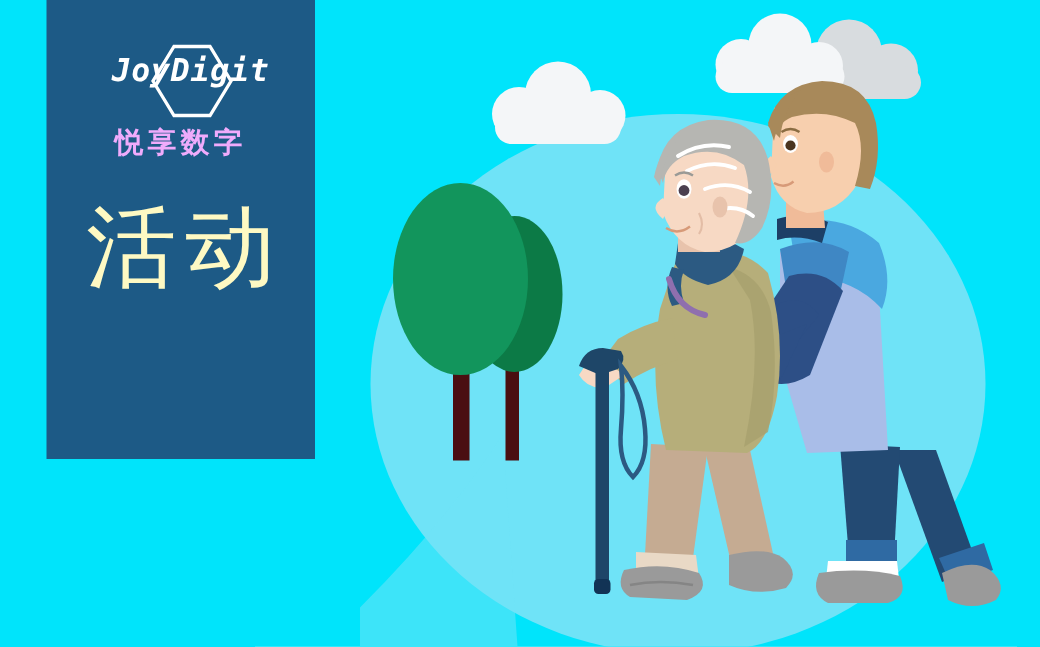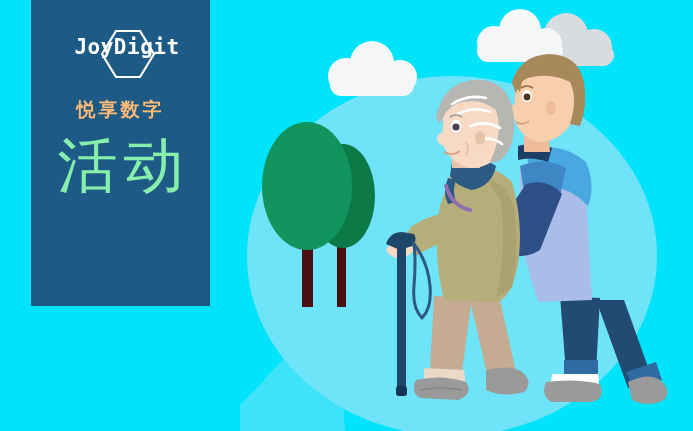--- a/index.html
+++ b/index.html
@@ -63,37 +63,38 @@
     left: 0;
     top: 11px;
     width: 192px;
     text-align: center;
     color: #ffffff;
     font-family: "DejaVu Sans Mono", monospace;
     font-size: 21px;
     font-weight: bold;
     letter-spacing: 0.5px;
     line-height: 1;
+    font-style: italic;
   }
   #logo-cn {
-    margin-top: 19px;
-    color: #fdba74;
+    margin-top: 4px;
+    color: #f0abfc;
     font-family: "DejaVu Sans", sans-serif;
     font-size: 19px;
     font-weight: bold;
     letter-spacing: 3px;
   }
 
   #title-block {
     position: absolute;
     left: 0;
     top: 134px;
     width: 179px;
     text-align: center;
-    color: #86efac;
+    color: #fef9c3;
   }
   .title-line {
     font-family: "DejaVu Sans", sans-serif;
     font-size: 60px;
     line-height: 62px;
     letter-spacing: 6px;
     text-indent: 6px;
   }
   .title-line.light { font-weight: 400; }
   .title-line.heavy { font-weight: 700; }

